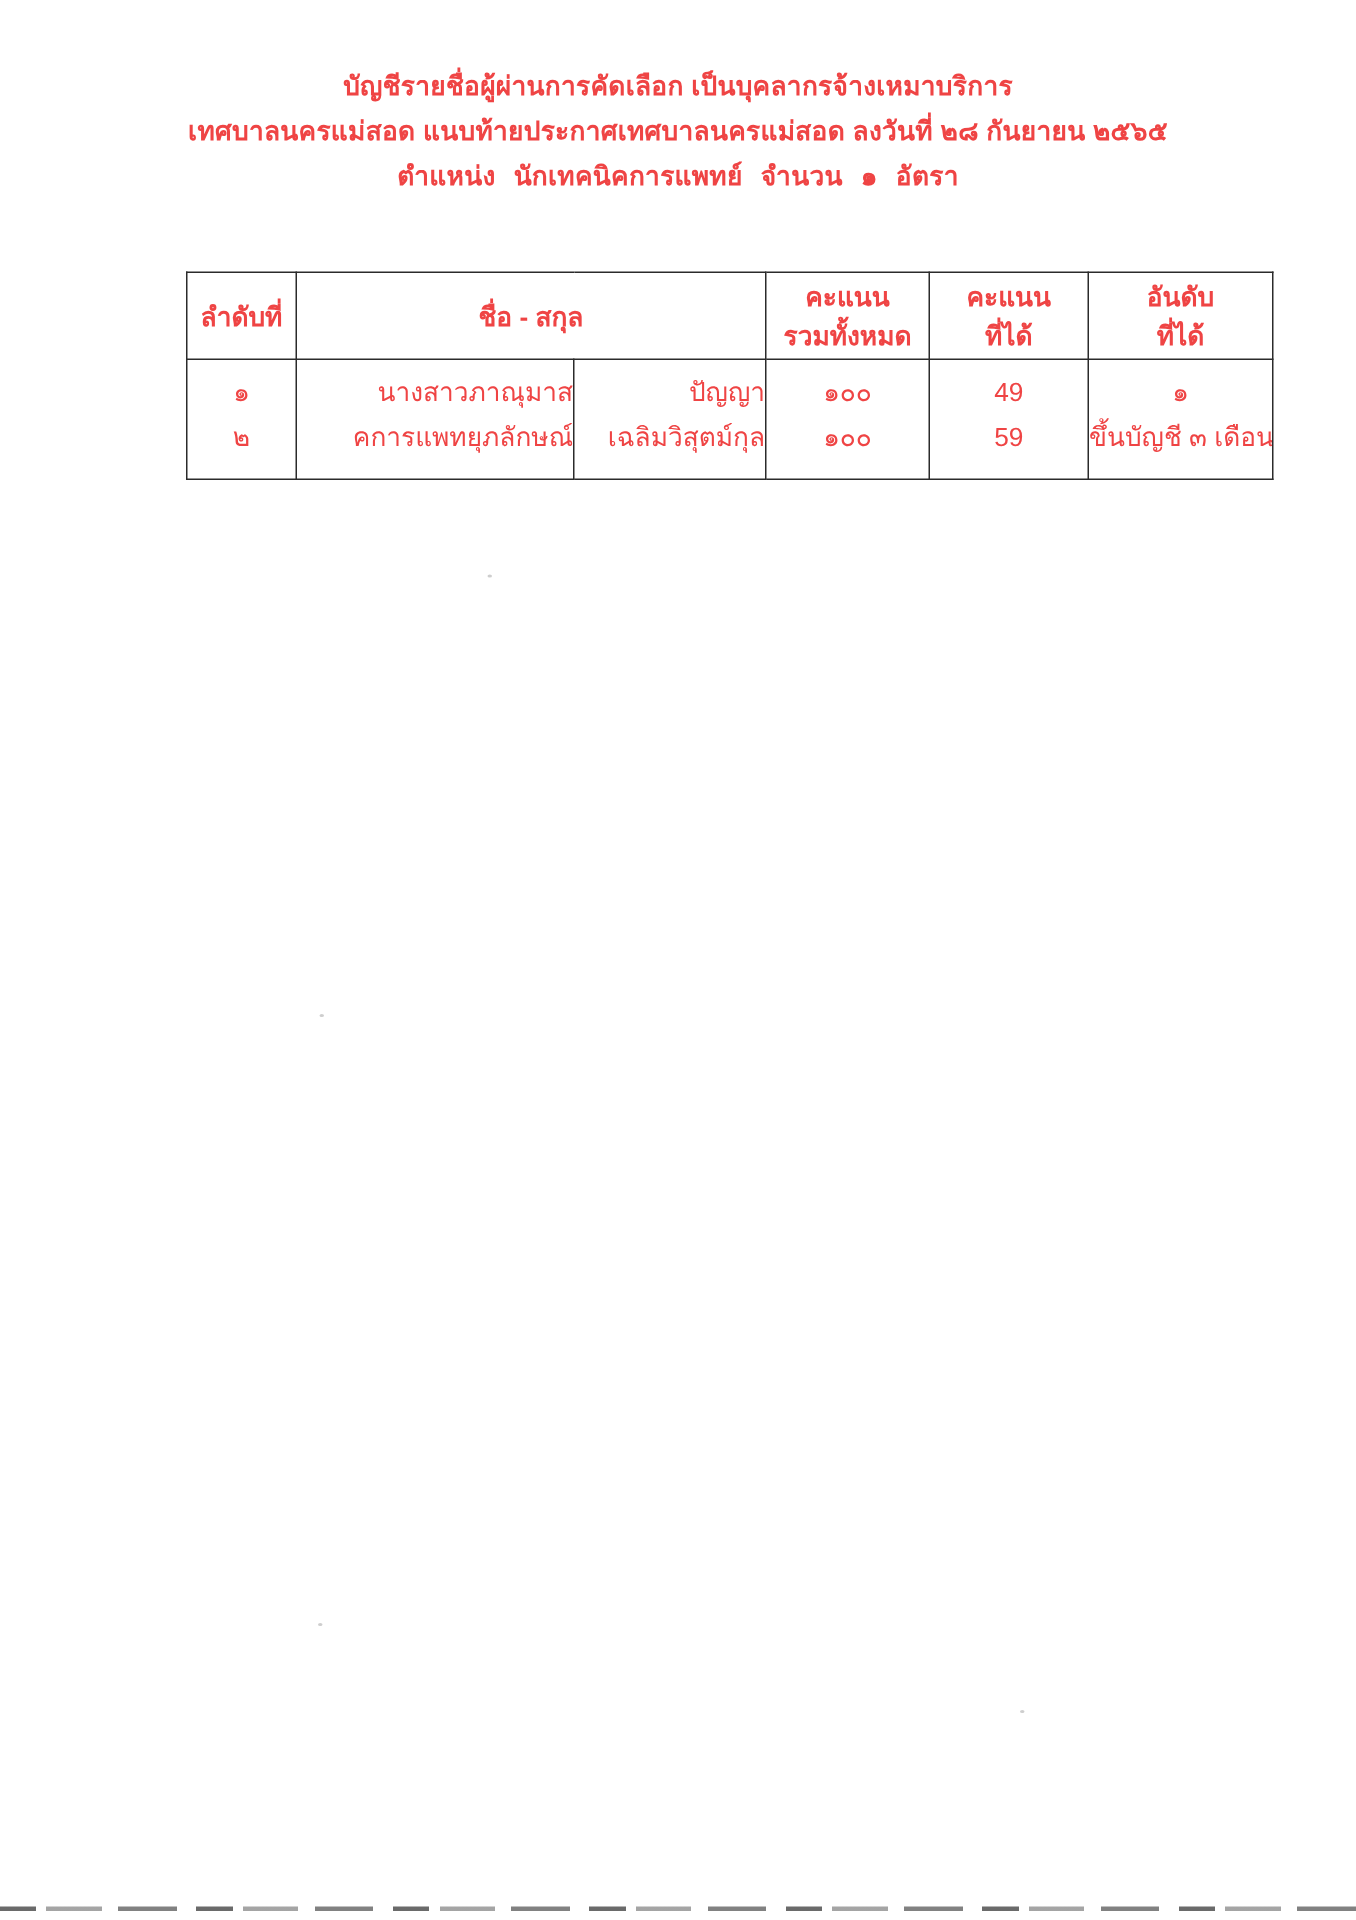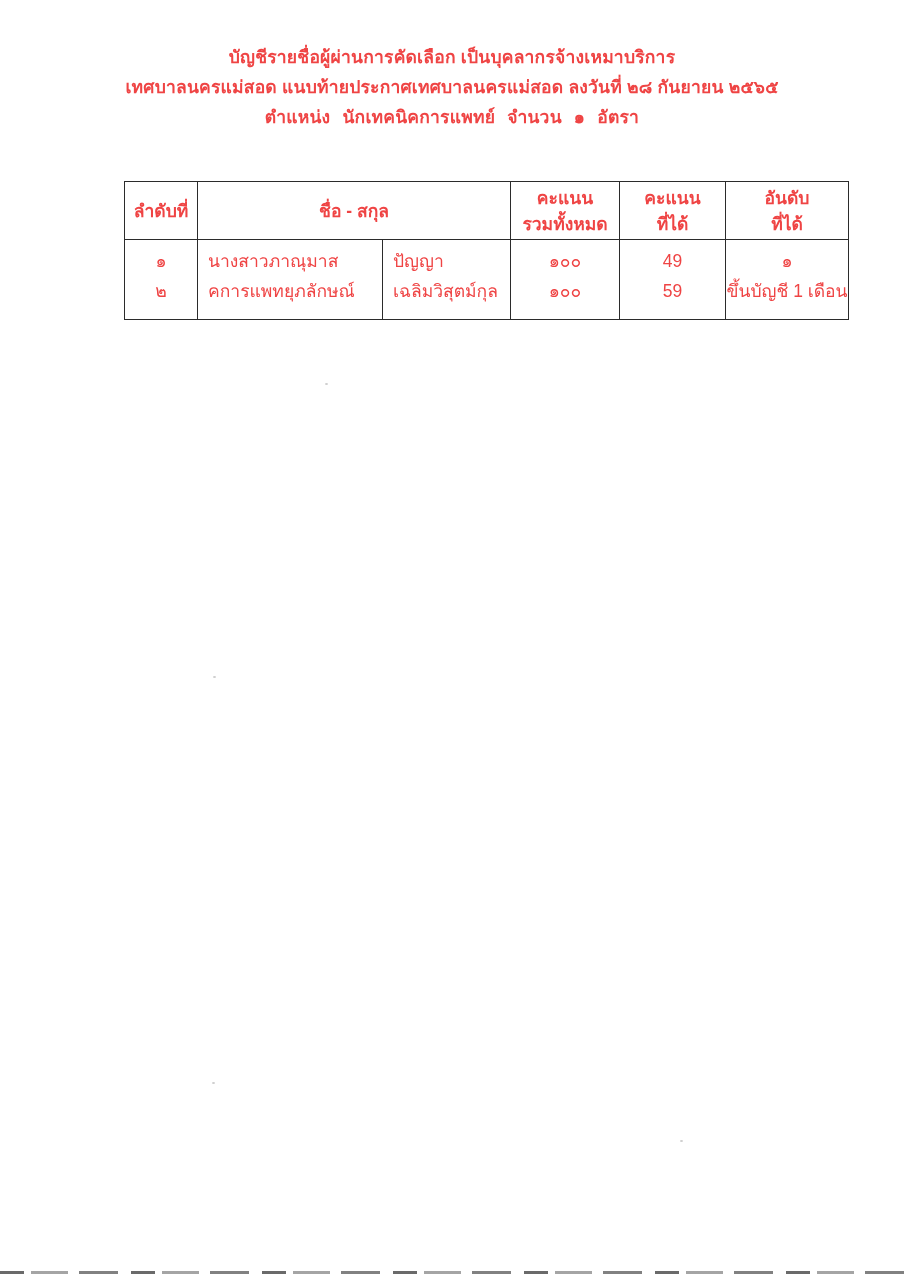--- a/index.html
+++ b/index.html
@@ -59,21 +59,21 @@
     font-weight: 400;
   }
   .cell-line {
     height: 30px;
     line-height: 30px;
     text-align: center;
     overflow: hidden;
     white-space: nowrap;
   }
   td.name-cell .cell-line {
-    text-align: left;
+    text-align: right;
     padding-left: 10px;
   }
   .body-pad { padding-top: 6px; }
 
   
   .scan-bottom-edge {
     position: absolute;
     left: 0;
     width: 904px;
     top: 1271px;
@@ -160,21 +160,21 @@
         </td>
         <td>
           <div class="body-pad">
             <div class="cell-line">49</div>
             <div class="cell-line">59</div>
           </div>
         </td>
         <td>
           <div class="body-pad">
             <div class="cell-line">๑</div>
-            <div class="cell-line">ขึ้นบัญชี 1 เดือน</div>
+            <div class="cell-line">ขึ้นบัญชี ๓ เดือน</div>
           </div>
         </td>
       </tr>
     </tbody>
   </table>
 
   <div class="speckle speckle-1"></div>
   <div class="speckle speckle-2"></div>
   <div class="speckle speckle-3"></div>
   <div class="speckle speckle-4"></div>

